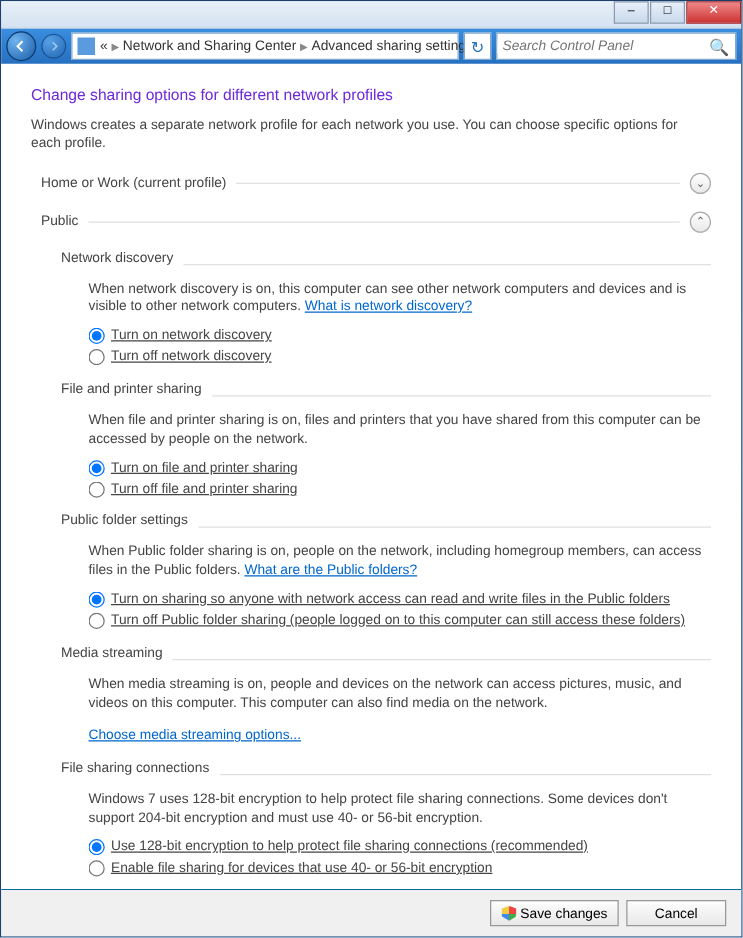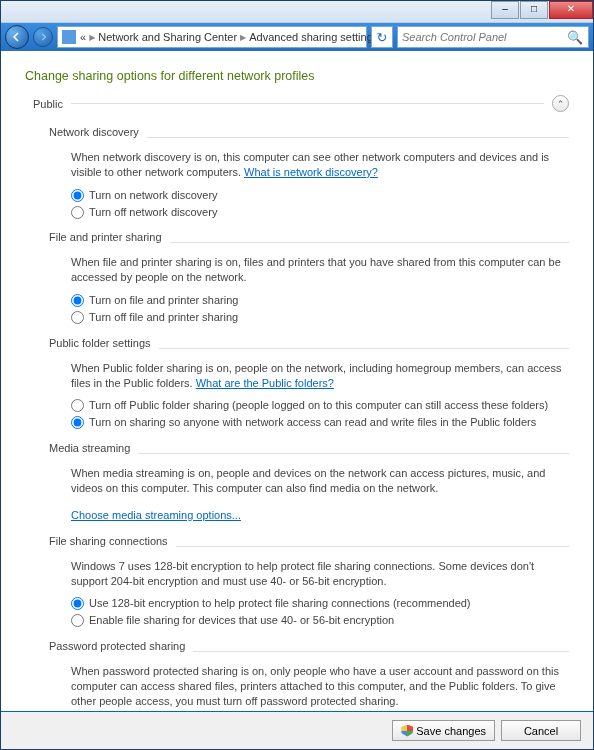--- a/index.html
+++ b/index.html
@@ -15,34 +15,34 @@
 .addressbar { flex: 1; height: 22px; background: #fff; border: 1px solid #7fa8d0; display: flex; align-items: center; padding: 0 4px; font-size: 11px; color: #333; max-width: 310px; }
 .addr-icon { width: 14px; height: 14px; background: #5a9be0; margin-right: 4px; flex-shrink: 0; }
 .crumb { white-space: nowrap; cursor: pointer; }
 .crumb-sep { margin: 0 3px; color: #888; font-size: 8px; }
 .addr-dd { margin-left: auto; color: #666; font-size: 9px; cursor: pointer; padding: 0 2px; }
 .refresh-btn { width: 22px; height: 22px; background: #fff; border: 1px solid #7fa8d0; display: flex; align-items: center; justify-content: center; cursor: pointer; color: #2670c0; font-size: 13px; }
 .searchbox { flex: 1; height: 22px; background: #fff; border: 1px solid #7fa8d0; display: flex; align-items: center; }
 .searchbox input { border: none; outline: none; flex: 1; font-size: 11px; color: #999; font-style: italic; padding: 0 4px; font-family: inherit; }
 .search-icon { color: #3a8de0; font-size: 13px; padding: 0 4px; cursor: pointer; }
 .content { flex: 1; background: #fff; padding: 18px 24px 8px 24px; overflow-y: auto; color: #444; }
-.main-heading { color: #4d7c0f; font-size: 12.5px; font-weight: normal; margin-bottom: 10px; }
+.main-heading { color: #6d28d9; font-size: 12.5px; font-weight: normal; margin-bottom: 10px; }
 .intro { margin-bottom: 14px; line-height: 1.3; }
 .profile-row { display: flex; align-items: center; padding: 2px 0; cursor: pointer; margin-left: 8px; }
 .profile-label { flex-shrink: 0; }
 .profile-divider { flex: 1; border-bottom: 1px solid #e0e0e0; margin: 0 8px; height: 1px; }
 .chevron { width: 17px; height: 17px; border: 1px solid #aaa; border-radius: 50%; background: linear-gradient(#fff,#e8e8e8); display: flex; align-items: center; justify-content: center; font-size: 9px; color: #555; flex-shrink: 0; }
 .section { margin: 12px 0 0 24px; }
 .section-title { display: flex; align-items: flex-end; margin-bottom: 8px; }
 .section-title-text { flex-shrink: 0; }
 .section-title .divider { flex: 1; border-bottom: 1px solid #e0e0e0; margin-left: 8px; }
 .section-desc { margin-left: 22px; margin-bottom: 8px; line-height: 1.35; margin-top: 12px; }
 .link { color: #0066cc; text-decoration: underline; cursor: pointer; }
 .radio-group { margin-left: 22px; }
-.radio-item { display: flex; align-items: flex-start; margin-bottom: 2px; line-height: 1.35; }
+.radio-item { display: flex; align-items: flex-start; margin-bottom: 2px; line-height: 1.35; text-decoration: underline; }
 .radio-item input { margin-right: 5px; margin-top: 1px; flex-shrink: 0; }
 .footer { height: 38px; background: #f0f0f0; border-top: 1px solid #0369a1; display: flex; align-items: center; justify-content: flex-end; padding: 0 12px; gap: 6px; }
 .btn { min-width: 80px; height: 21px; border: 1px solid #999; background: linear-gradient(#fdfdfd,#e8e8e8); font-size: 11px; cursor: pointer; display: flex; align-items: center; justify-content: center; padding: 0 8px; font-family: inherit; }
 .btn .shield { width: 12px; height: 12px; margin-right: 3px; background: conic-gradient(#e44 0 90deg,#4a4 90deg 180deg,#48e 180deg 270deg,#ec4 270deg); border-radius: 0 0 50% 50%; clip-path: polygon(50% 0,100% 20%,100% 70%,50% 100%,0 70%,0 20%); }
 </style>
 </head>
 <body>
 
 <div class="window">
 
@@ -78,21 +78,27 @@
       <span>↻</span>
     </div>
     <div class="searchbox">
       <input placeholder="Search Control Panel" style="">
       <span class="search-icon">🔍</span>
     </div>
   </div>
 
   <div class="content">
     <h1 class="main-heading">Change sharing options for different network profiles</h1>
-
+    <p class="intro">Windows creates a separate network profile for each network you use. You can choose specific options for each profile.</p>
+
+    <div class="profile-row">
+      <span class="profile-label">Home or Work (current profile)</span>
+      <span class="profile-divider"></span>
+      <span class="chevron">⌄</span>
+    </div>
 
     <div class="profile-row" style="margin-top:10px">
       <span class="profile-label">Public</span>
       <span class="profile-divider"></span>
       <span class="chevron">⌃</span>
     </div>
 
     <div class="section">
       <div class="section-title">
         <span class="section-title-text">Network discovery</span>
@@ -134,26 +140,26 @@
     <div class="section">
       <div class="section-title">
         <span class="section-title-text">Public folder settings</span>
         <span class="divider"></span>
       </div>
       <p class="section-desc">
         <span>When Public folder sharing is on, people on the network, including homegroup members, can access files in the Public folders. </span><a class="link">What are the Public folders?</a>
       </p>
       <div class="radio-group">
         <label class="radio-item">
+            <input type="radio" name="pfs" checked="" style="">
+            <span>Turn on sharing so anyone with network access can read and write files in the Public folders</span>
+          </label>
+        <label class="radio-item">
             <input type="radio" name="pfs" style="">
             <span>Turn off Public folder sharing (people logged on to this computer can still access these folders)</span>
-          </label>
-        <label class="radio-item">
-            <input type="radio" name="pfs" checked="" style="">
-            <span>Turn on sharing so anyone with network access can read and write files in the Public folders</span>
           </label>
       </div>
     </div>
 
     <div class="section">
       <div class="section-title">
         <span class="section-title-text">Media streaming</span>
         <span class="divider"></span>
       </div>
       <p class="section-desc">When media streaming is on, people and devices on the network can access pictures, music, and videos on this computer. This computer can also find media on the network.</p>

